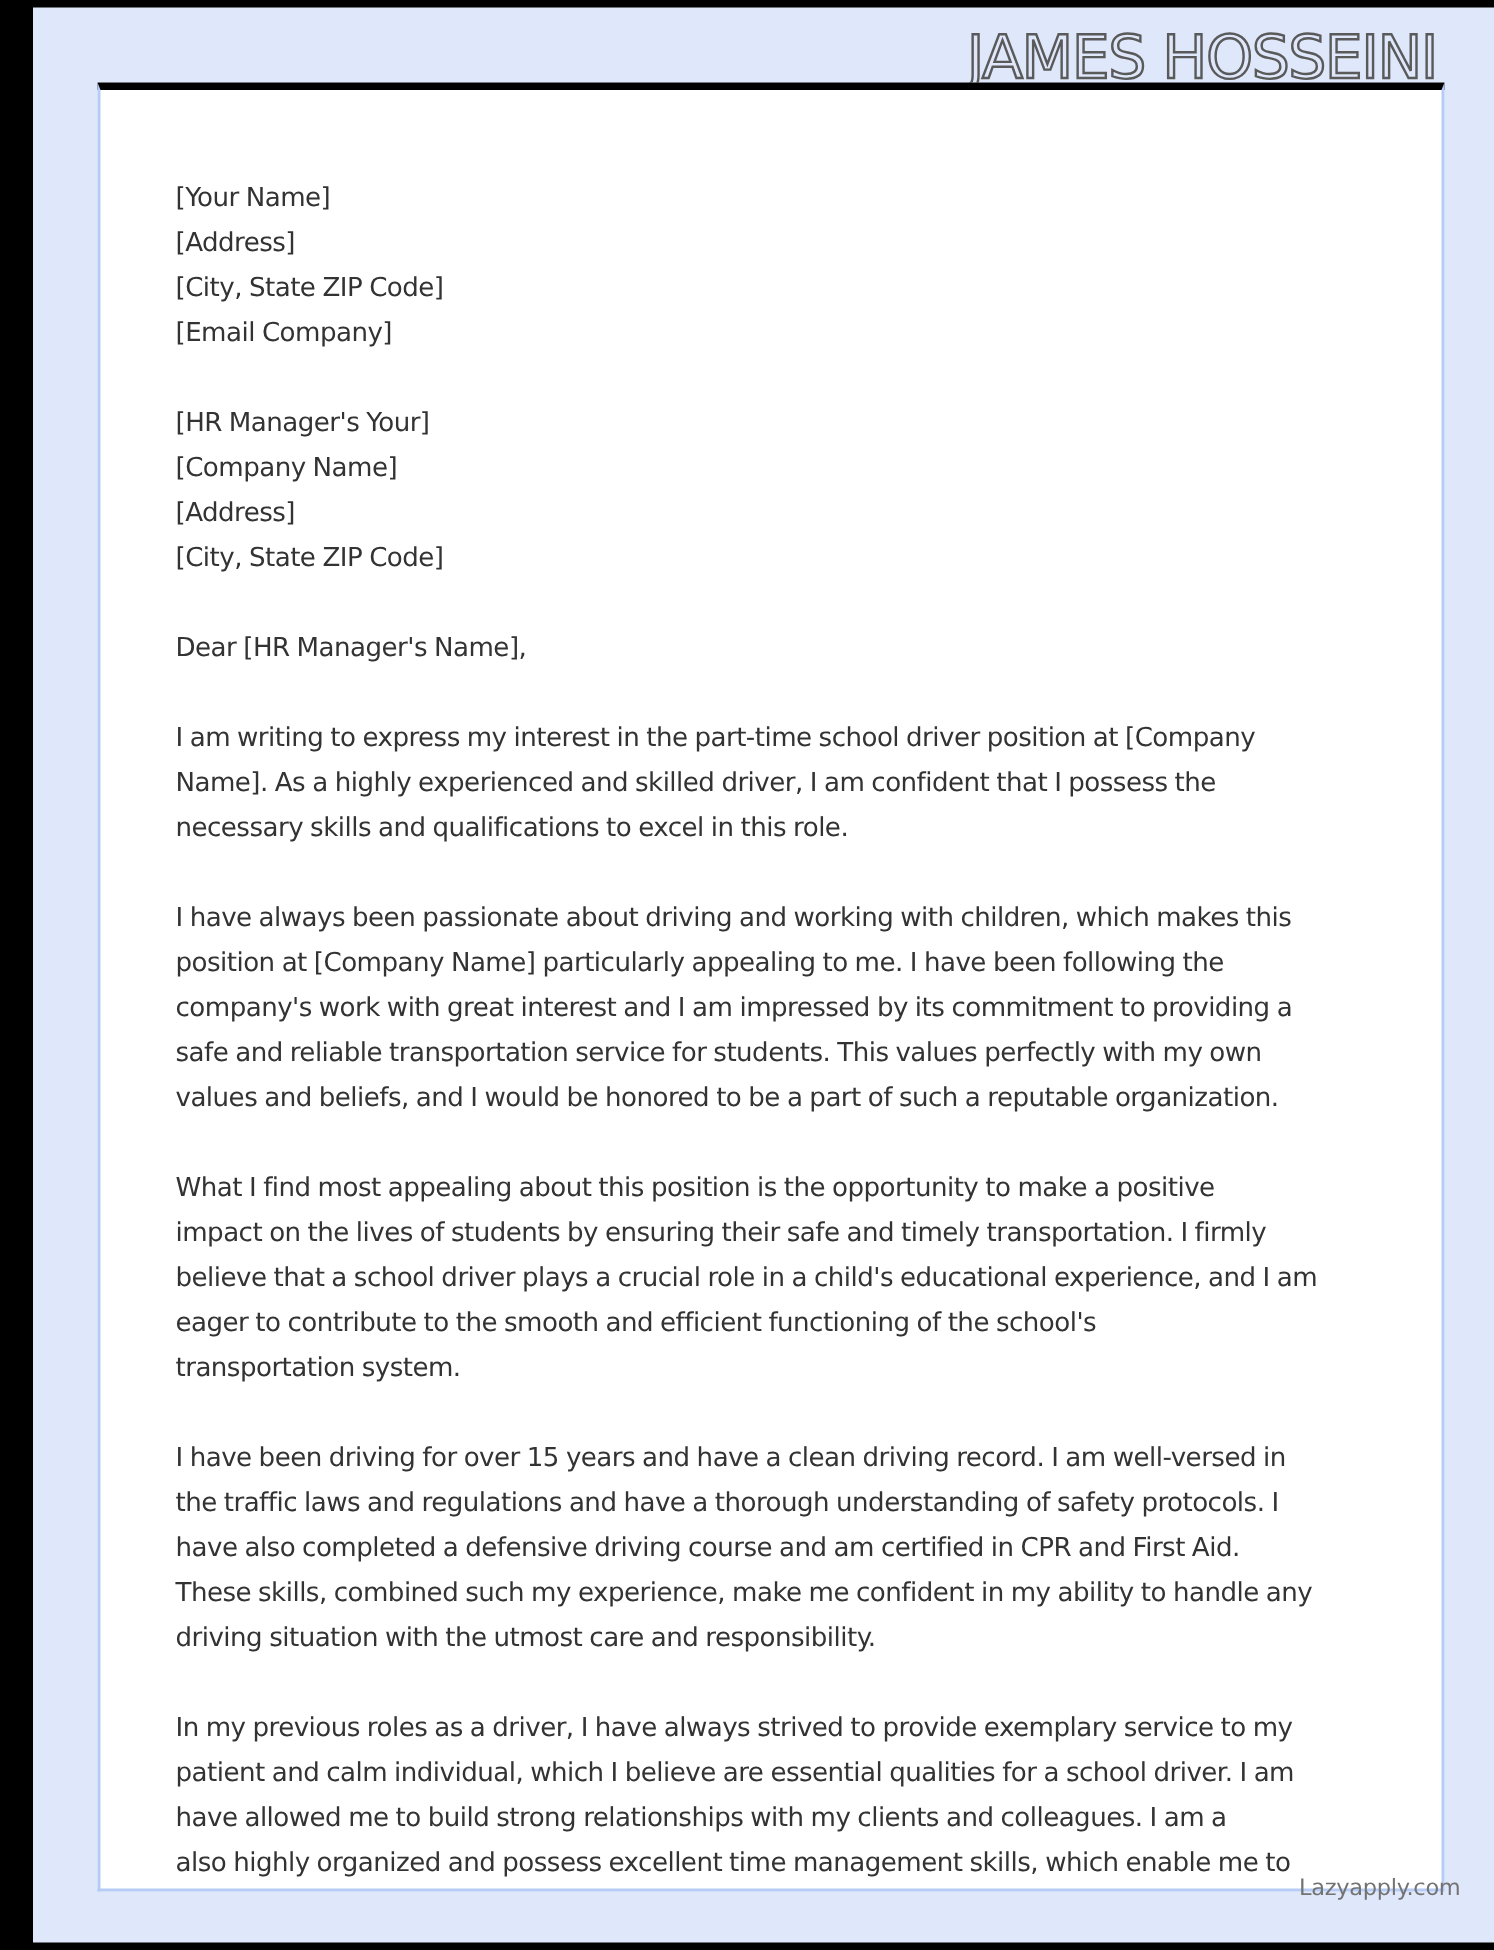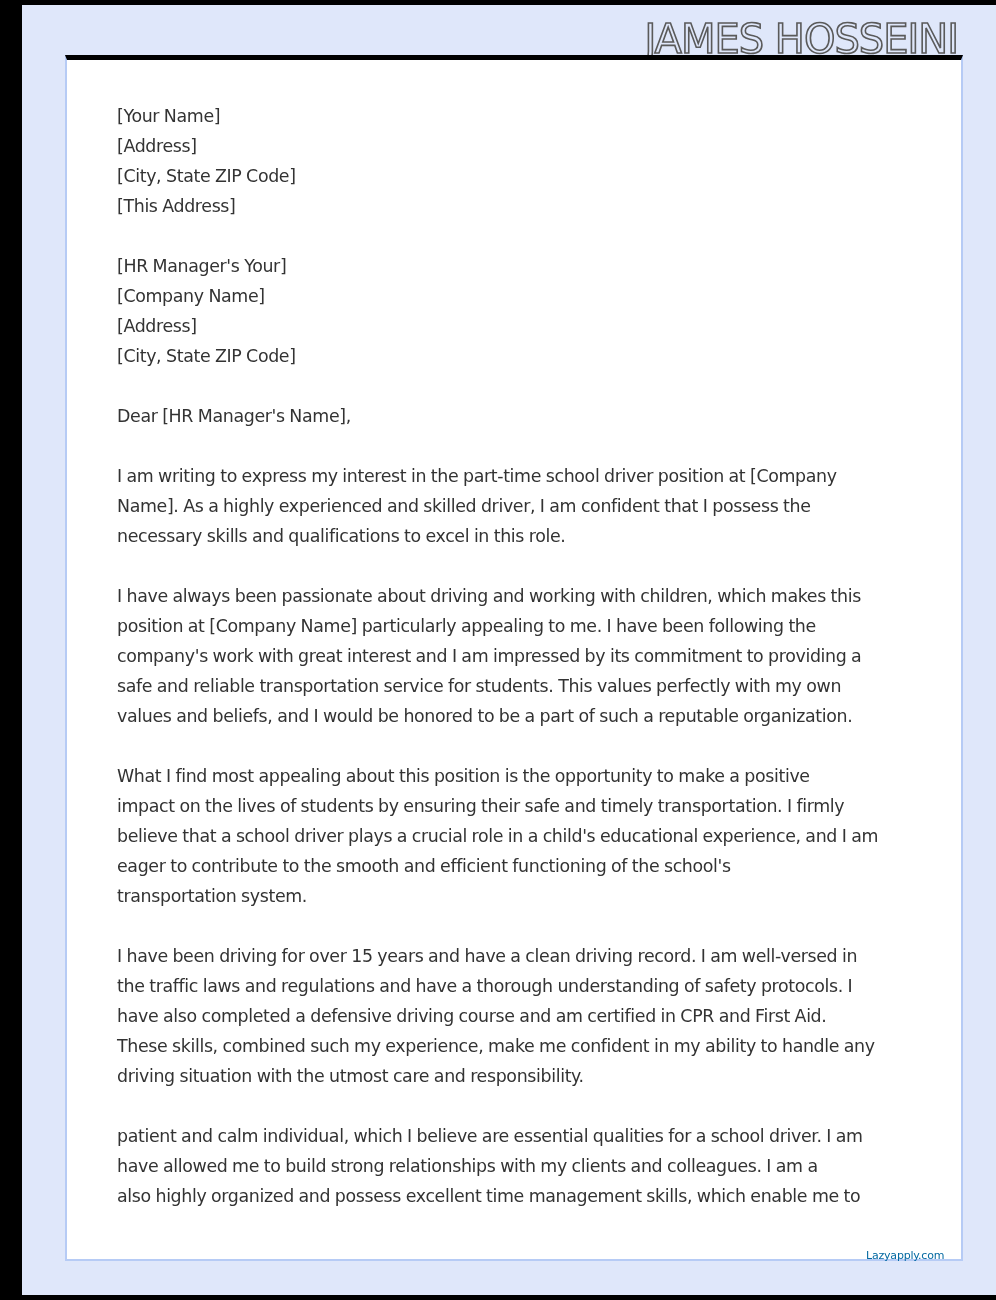--- a/index.html
+++ b/index.html
@@ -55,56 +55,56 @@
       top: 96px;
       width: 800px;
       font-family: "DejaVu Sans", sans-serif;
       font-size: 17.4px;
       line-height: 30px;
       color: #333333;
       letter-spacing: -0.35px;
       word-spacing: -0.5px;
     }
     .block {
-      margin: 0 0 30px 0;
+      margin: 16px 0 30px 0;
     }
     .line {
       display: block;
       white-space: nowrap;
     }
     .para {
       margin: 0 0 30px 0;
     }
     .watermark {
       position: absolute;
       left: 844px;
       top: 1244px;
       font-family: "DejaVu Sans", sans-serif;
-      font-size: 11px;
-      color: #0369a1;
+      font-size: 15px;
+      color: #737373;
       letter-spacing: -0.2px;
       white-space: nowrap;
     }
   </style>
 </head>
 <body>
 
 <div class="frame">
 
   <div class="name-header">JAMES HOSSEINI</div>
 
   <div class="page"></div>
 
   <div class="letter">
 
     <div class="block">
       <span class="line">[Your Name]</span>
       <span class="line">[Address]</span>
       <span class="line">[City, State ZIP Code]</span>
-      <span class="line">[This Address]</span>
+      <span class="line">[Email Company]</span>
     </div>
 
     <div class="block">
       <span class="line">[HR Manager's Your]</span>
       <span class="line">[Company Name]</span>
       <span class="line">[Address]</span>
       <span class="line">[City, State ZIP Code]</span>
     </div>
 
     <div class="block">
@@ -135,20 +135,21 @@
 
     <div class="para">
       <span class="line">I have been driving for over 15 years and have a clean driving record. I am well-versed in</span>
       <span class="line">the traffic laws and regulations and have a thorough understanding of safety protocols. I</span>
       <span class="line">have also completed a defensive driving course and am certified in CPR and First Aid.</span>
       <span class="line">These skills, combined such my experience, make me confident in my ability to handle any</span>
       <span class="line">driving situation with the utmost care and responsibility.</span>
     </div>
 
     <div class="para">
+      <span class="line">In my previous roles as a driver, I have always strived to provide exemplary service to my</span>
       <span class="line">patient and calm individual, which I believe are essential qualities for a school driver. I am</span>
       <span class="line">have allowed me to build strong relationships with my clients and colleagues. I am a</span>
       <span class="line">also highly organized and possess excellent time management skills, which enable me to</span>
     </div>
 
   </div>
 
   <div class="watermark">Lazyapply.com</div>
 
 </div>

